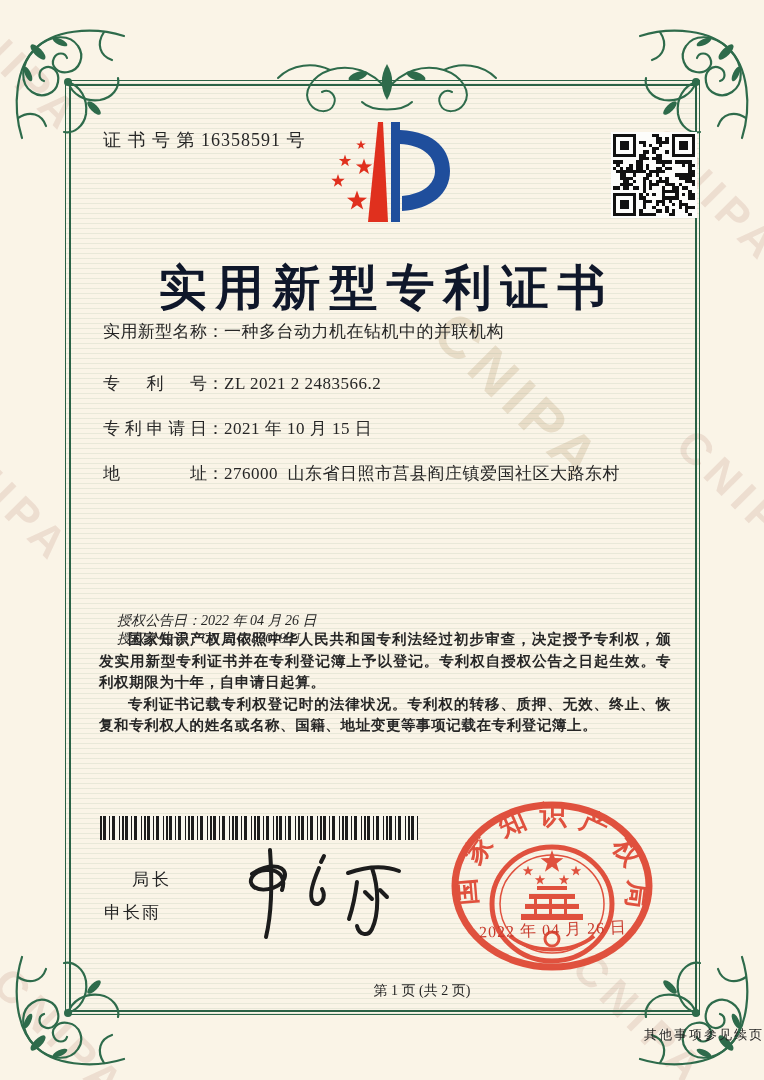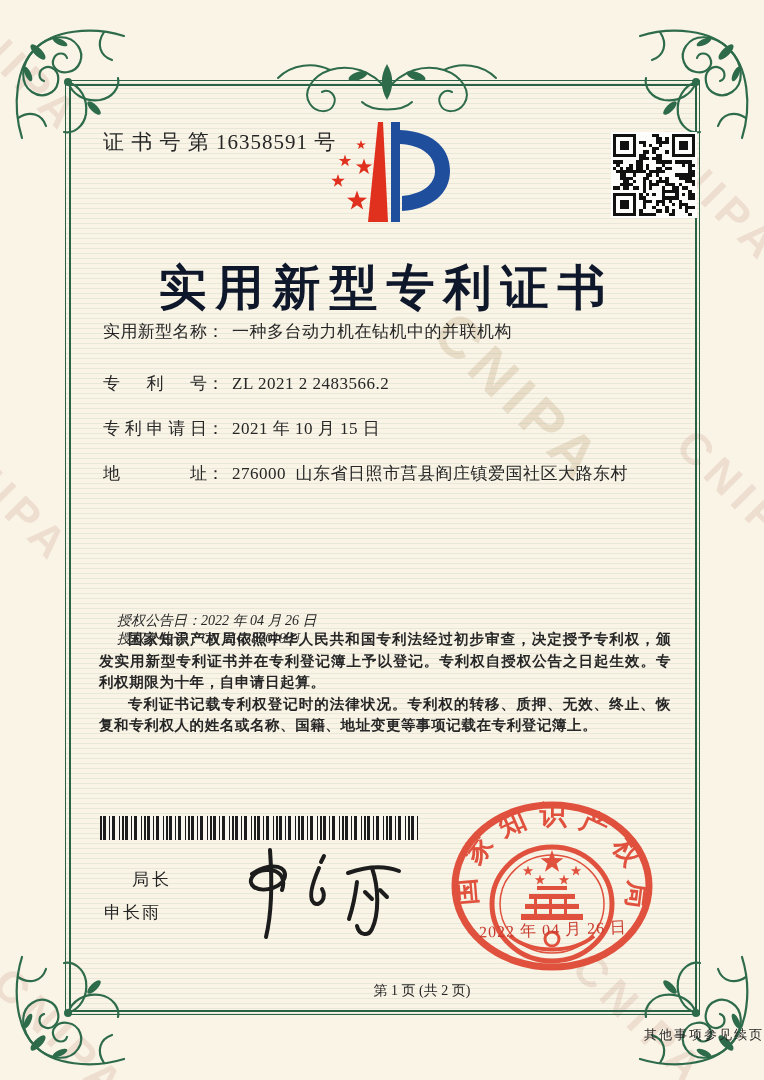--- a/index.html
+++ b/index.html
@@ -29,34 +29,34 @@
     position:absolute;inset:2.5px;border:2.5px solid #2a6246;
   }
   .orn{position:absolute;z-index:2;width:120px;height:120px;}
   .orn svg{width:100%;height:100%;}
   .orn-tl{left:8px;top:22px;}
   .orn-tr{left:636px;top:22px;transform:scaleX(-1);}
   .orn-bl{left:8px;top:953px;transform:scaleY(-1);}
   .orn-br{left:636px;top:953px;transform:scale(-1,-1);}
   .orn-top{position:absolute;left:272px;top:52px;width:230px;height:75px;z-index:2;}
   
-  .cert-no{position:absolute;left:103px;top:128px;font-size:21px;letter-spacing:1px;z-index:3;text-align:center;}
+  .cert-no{position:absolute;left:103px;top:128px;font-size:18px;letter-spacing:1px;z-index:3;text-align:center;}
   .logo{position:absolute;left:295px;top:120px;width:180px;height:104px;z-index:3;}
   .qr{position:absolute;left:611px;top:132px;width:82px;height:82px;background:#fdfdfb;padding:2px;z-index:3;}
   .title{
     position:absolute;left:0;top:228px;width:100%;text-align:center;
     font-size:48px;font-weight:bold;letter-spacing:9px;text-indent:9px;
     color:#0f172a;z-index:3;margin-top:28px;
   }
   
   .fields{position:absolute;left:103px;top:322px;width:530px;z-index:3;font-size:17px;line-height:20px;}
   .frow{margin-bottom:25px;white-space:pre;}
   .frow.gap1{margin-bottom:32px;}
   .flabel{display:inline-block;width:104px;text-align:justify;text-align-last:justify;vertical-align:top;}
-  .fvalue{letter-spacing:0.5px;margin-left:8px;}
+  .fvalue{letter-spacing:0.5px;}
   .grant{position:absolute;left:103px;top:596px;width:560px;font-size:14px;z-index:3;white-space:pre;font-style:italic;}
   .grant .pair1{display:inline-block;width:242px;}
   
   .bodytext{
     position:absolute;left:99px;top:629px;width:572px;z-index:3;
     font-size:14.5px;line-height:21.5px;text-align:justify;letter-spacing:0.6px;
   }
   .bodytext p{margin:0;text-indent:2em;font-weight:bold;}
   
   .barcode{

